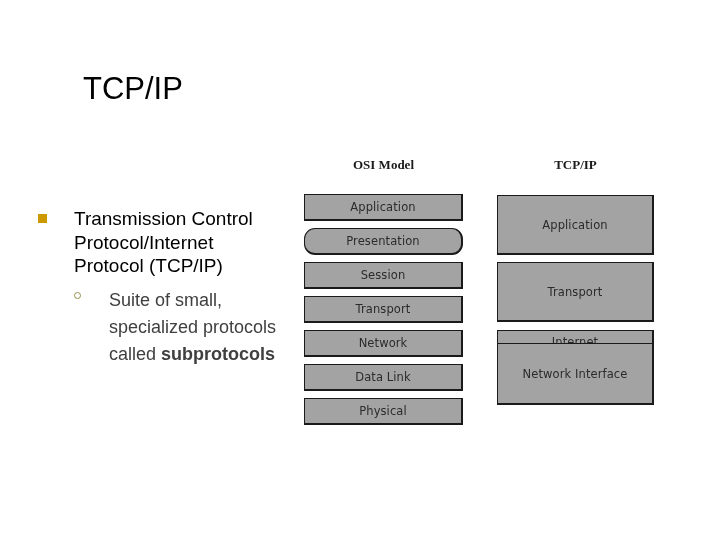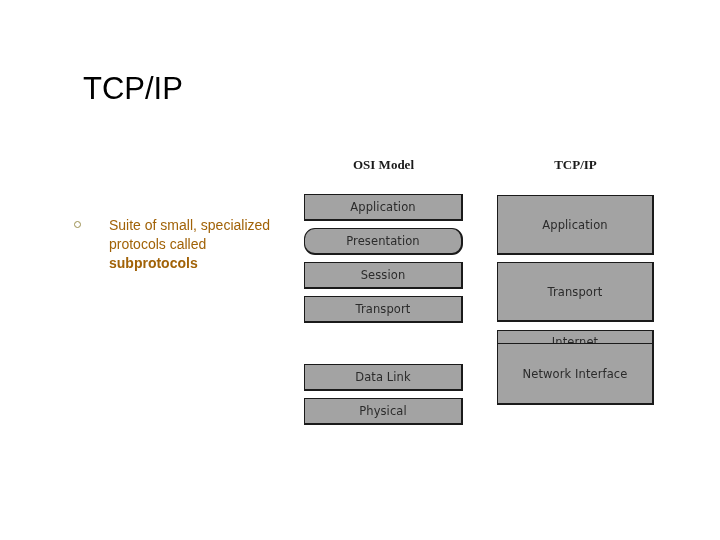--- a/index.html
+++ b/index.html
@@ -53,23 +53,23 @@
     top: 7px;
     width: 9px;
     height: 9px;
     background: #cc9900;
     display: block;
   }
   .bullet-l2 {
     position: relative;
     padding-left: 75px;
     margin-top: 9px;
-    font-size: 14px;
-    line-height: 19px;
-    color: #a16207;
+    font-size: 18px;
+    line-height: 27px;
+    color: #404040;
   }
   .bullet-l2 .marker-o {
     position: absolute;
     left: 40px;
     top: 5px;
     width: 7px;
     height: 7px;
     border: 1.5px solid #9b9050;
     border-radius: 50%;
     box-sizing: border-box;
@@ -127,20 +127,24 @@
 </style>
 </head>
 <body>
 
 <div id="slide">
 
   <div id="slide-title">TCP/IP</div>
 
   <div id="body-block">
 
+    <div class="bullet-l1">
+      <span class="marker"></span>
+      <span>Transmission Control Protocol/Internet Protocol (TCP/IP)</span>
+    </div>
 
     <div class="bullet-l2">
       <span class="marker-o"></span>
       <span>Suite of small, specialized protocols called </span><span class="strong">subprotocols</span>
     </div>
 
   </div>
 
   <div id="osi-header" class="col-header">OSI Model</div>
 
@@ -148,20 +152,23 @@
     <span class="layer-label">Application</span>
   </div>
   <div class="layer-box osi-col" style="top:228px;border-radius:11px;">
     <span class="layer-label">Presentation</span>
   </div>
   <div class="layer-box osi-col" style="top:262px;">
     <span class="layer-label">Session</span>
   </div>
   <div class="layer-box osi-col" style="top:296px;">
     <span class="layer-label">Transport</span>
+  </div>
+  <div class="layer-box osi-col" style="top:330px;">
+    <span class="layer-label">Network</span>
   </div>
   <div class="layer-box osi-col" style="top:364px;justify-content:center;">
     <span class="layer-label">Data Link</span>
   </div>
   <div class="layer-box osi-col" style="top:398px;">
     <span class="layer-label">Physical</span>
   </div>
 
   <div id="tcpip-header" class="col-header">TCP/IP</div>
 

